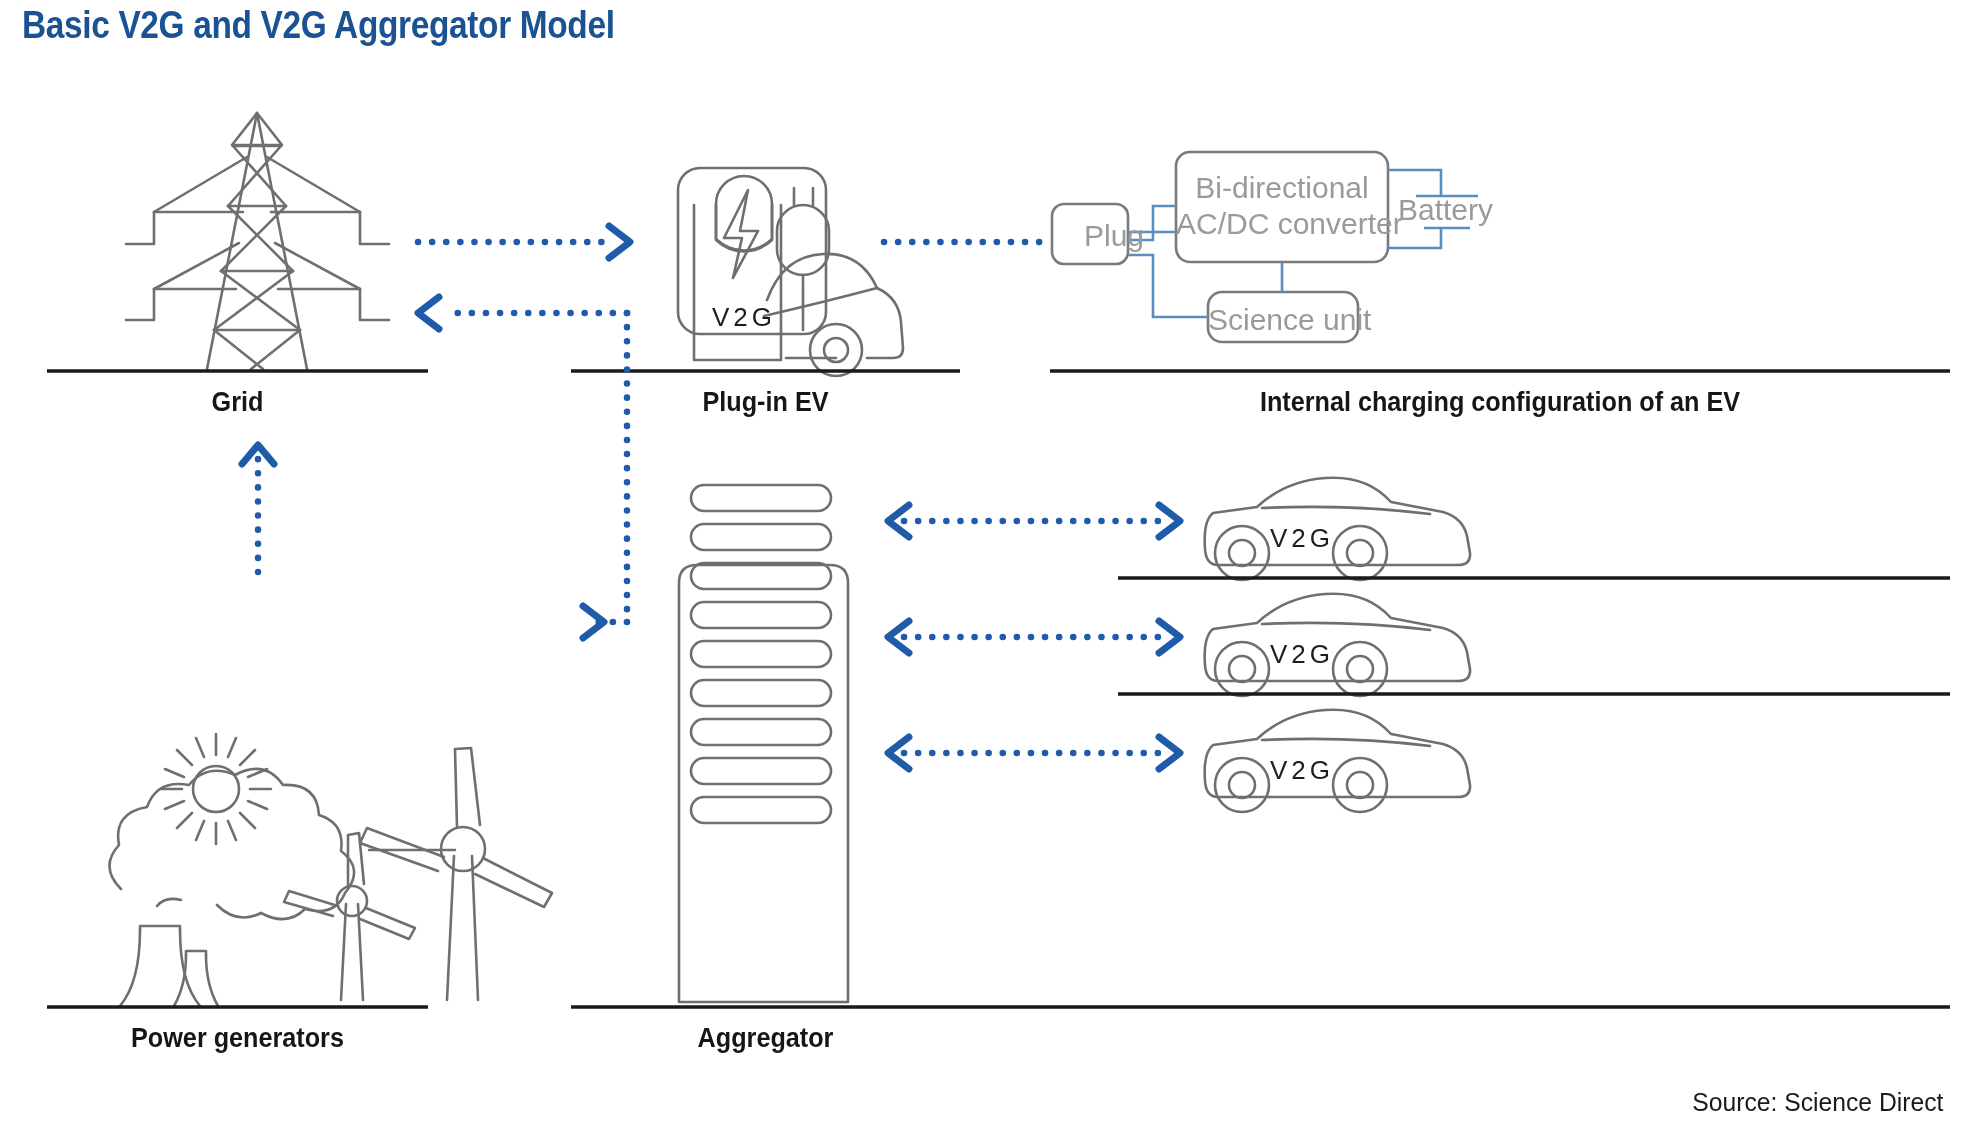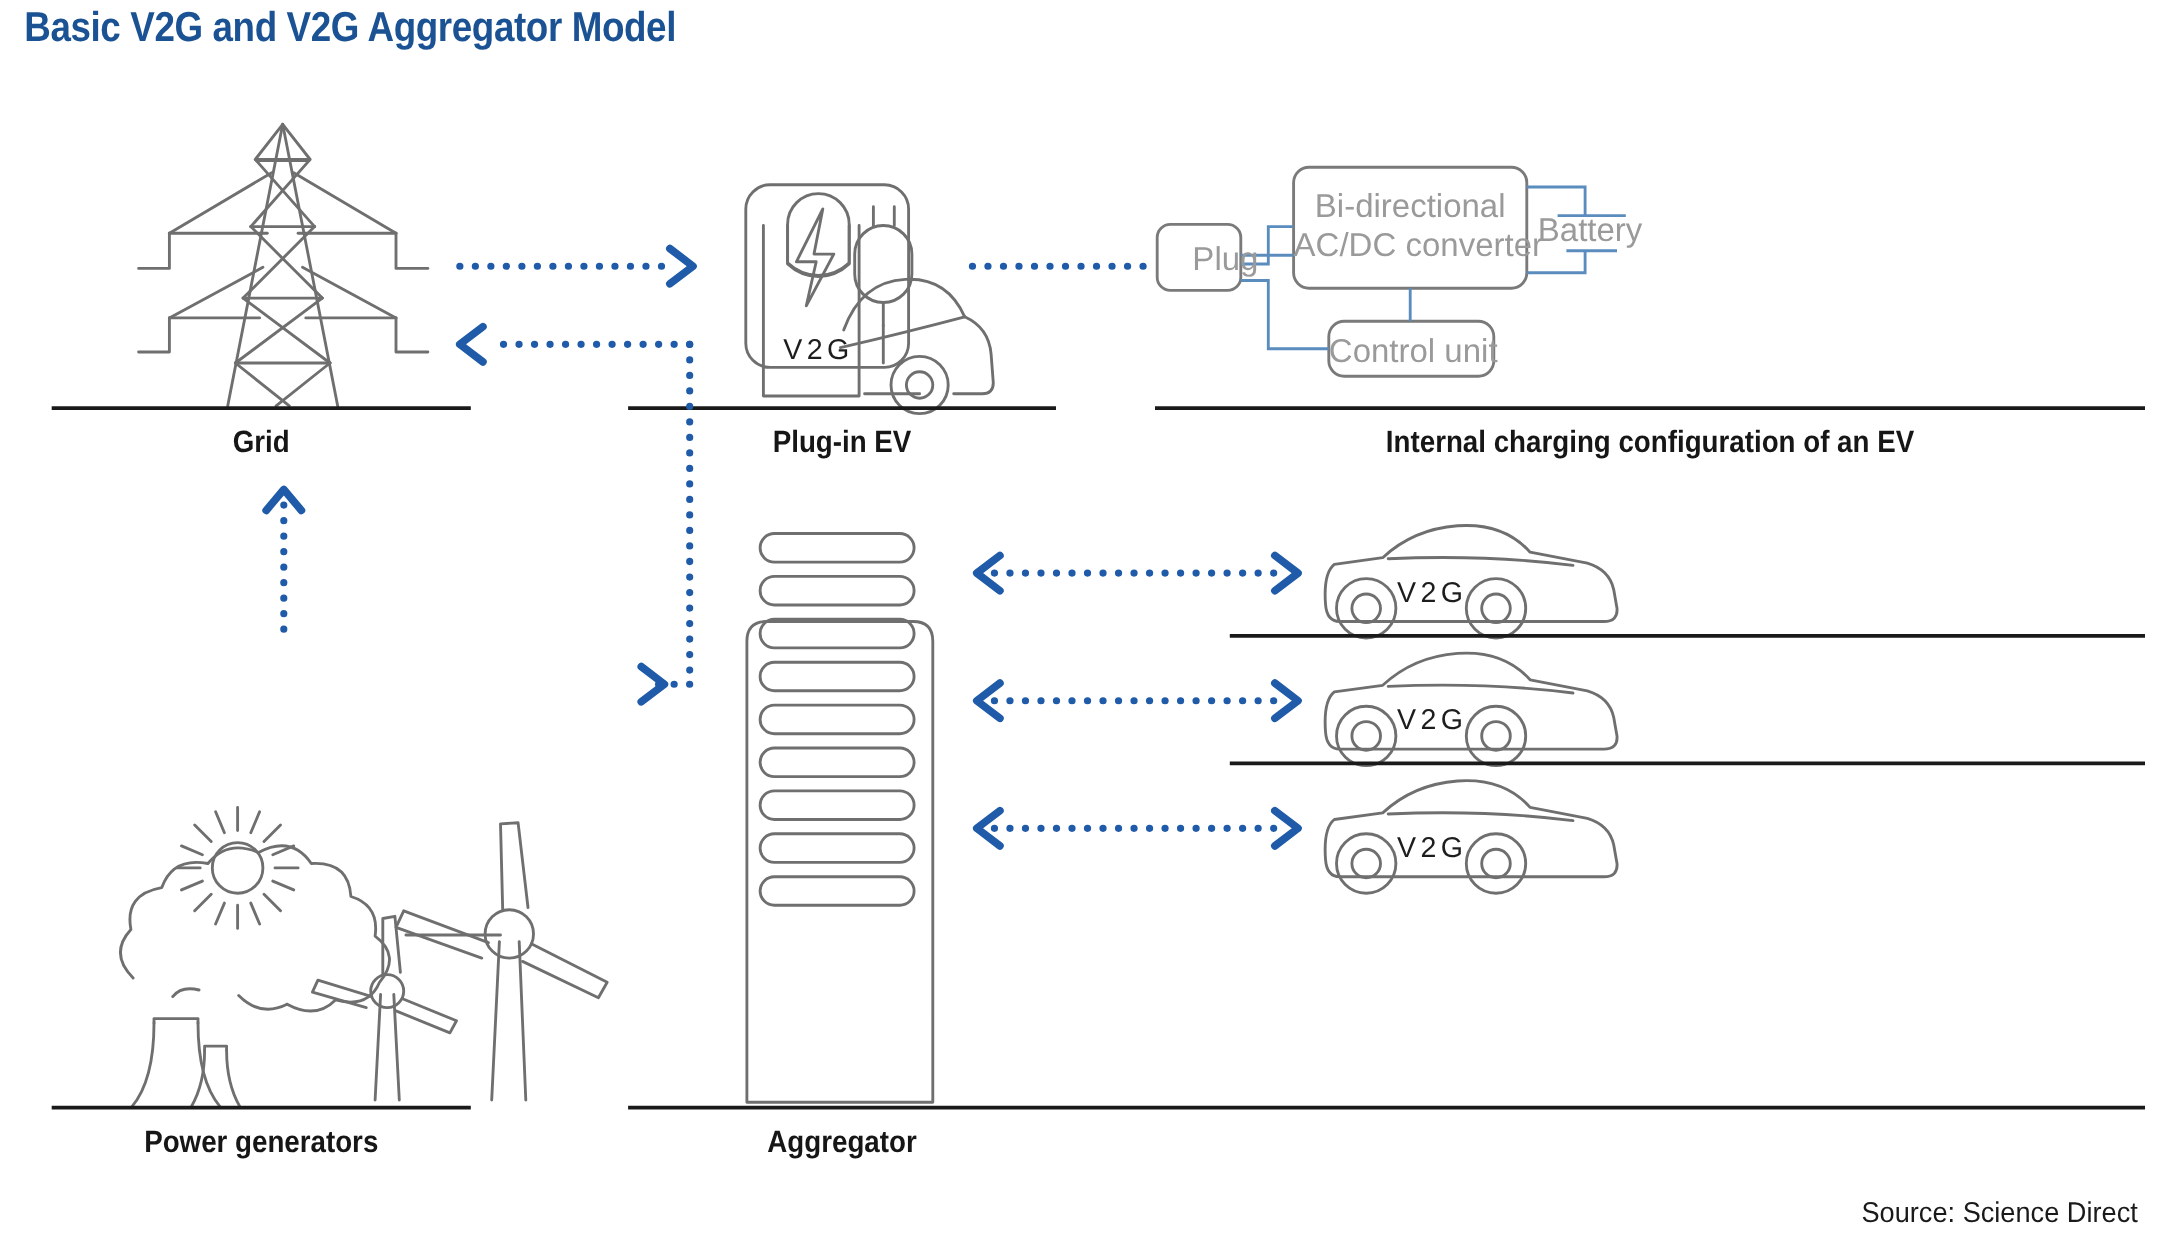--- a/index.html
+++ b/index.html
@@ -267,21 +267,21 @@
       <path class="hd" d="M1159 737 L1180 753 L1159 769"></path>
     </g>
   </svg>
 
   <div class="v2gtxt" style="left:712px;top:302px;">V2G</div>
 
   <div class="boxtxt" style="left:1052px;top:218px;width:76px;padding-left:24px;">Plug</div>
   <div class="boxtxt" style="left:1176px;top:170px;width:212px;">Bi-directional</div>
   <div class="boxtxt" style="left:1176px;top:206px;width:212px;">AC/DC converter</div>
   <div class="boxtxt" style="left:1398px;top:192px;width:150px;text-align:left;">Battery</div>
-  <div class="boxtxt" style="left:1208px;top:302px;width:150px;">Control unit</div>
+  <div class="boxtxt" style="left:1208px;top:302px;width:150px;">Science unit</div>
 
   <div class="v2gtxt" style="left:1270px;top:523px;">V2G</div>
   <div class="v2gtxt" style="left:1270px;top:639px;">V2G</div>
   <div class="v2gtxt" style="left:1270px;top:755px;">V2G</div>
 
   <div class="cap" style="left:47px;top:386px;width:381px;">Grid</div>
   <div class="cap" style="left:571px;top:386px;width:389px;">Plug-in EV</div>
   <div class="cap" style="left:1050px;top:386px;width:900px;">Internal charging configuration of an EV</div>
   <div class="cap" style="left:47px;top:1022px;width:381px;">Power generators</div>
   <div class="cap" style="left:571px;top:1022px;width:389px;">Aggregator</div>

